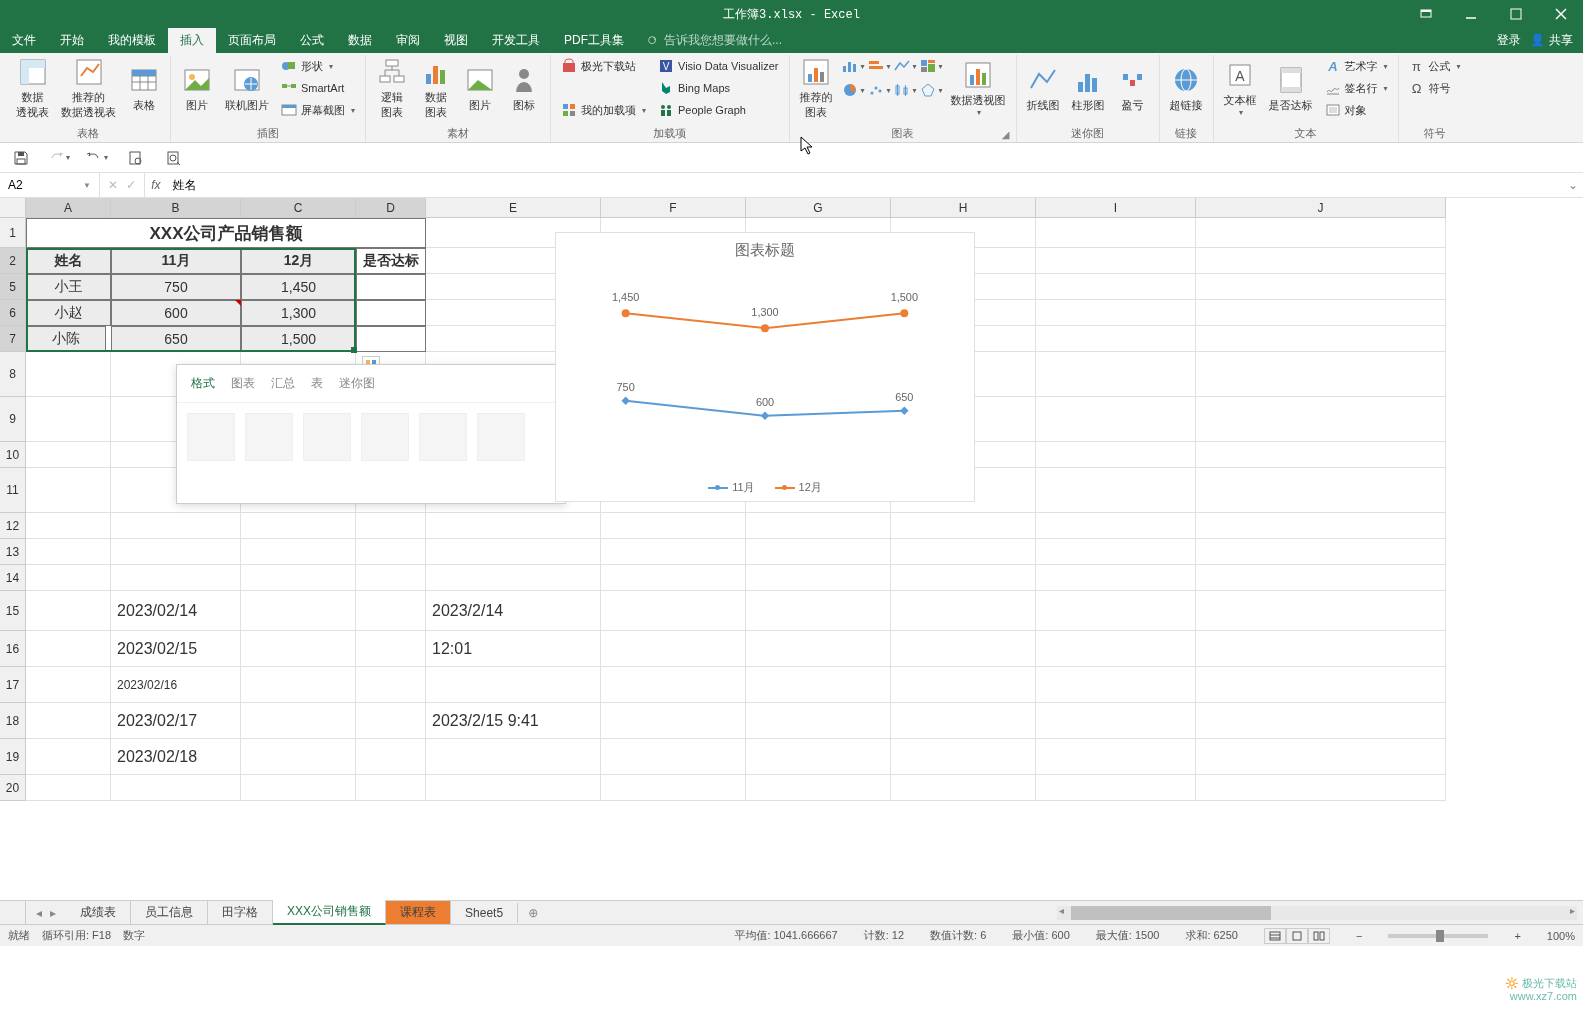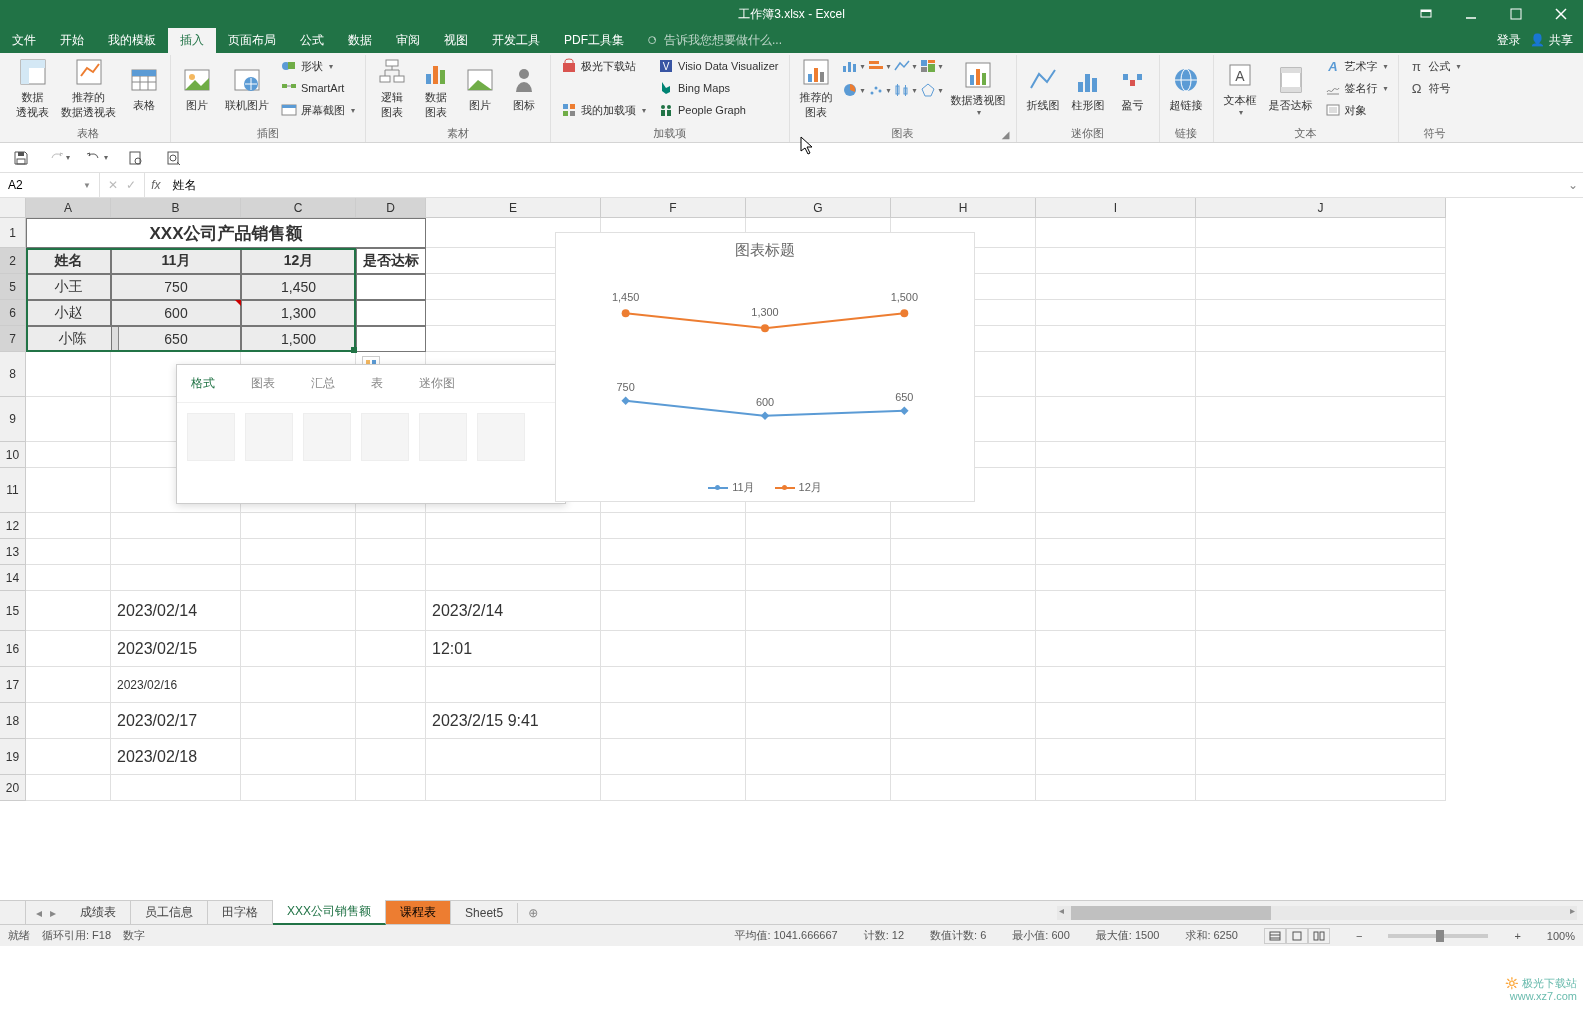--- a/index.html
+++ b/index.html
@@ -1,20 +1,20 @@
 <!DOCTYPE html>
 <html><head>
 <meta charset="utf-8">
 <style>
 * { margin: 0; padding: 0; box-sizing: border-box; font-family: "Microsoft YaHei", "Segoe UI", sans-serif; }
 body { background: #fff; overflow: hidden; width: 1583px; height: 1029px; position: relative; }
 
 
 .title-bar { background: #217346; height: 28px; display: flex; align-items: center; justify-content: center; position: relative; color: #fff; font-size: 12px; }
-.title-bar .title-text { color: #fff; }
+.title-bar .title-text { color: #fff; font-family: Liberation Mono, monospace; }
 .title-bar .window-controls { position: absolute; right: 0; display: flex; gap: 0; }
 .title-bar .win-btn { width: 45px; height: 28px; display: flex; align-items: center; justify-content: center; color: #fff; cursor: pointer; }
 .title-bar .win-btn svg { width: 12px; height: 12px; }
 
 
 .menu-bar { background: #217346; height: 25px; display: flex; align-items: center; padding: 0 0; color: #fff; font-size: 12px; }
 .menu-item { padding: 0 12px; height: 25px; display: flex; align-items: center; cursor: pointer; }
 .menu-item.active { background: #f3f3f3; color: #217346; }
 .menu-tell { margin-left: 10px; display: flex; align-items: center; color: rgba(255,255,255,0.7); gap: 4px; }
 .menu-tell svg { width: 14px; height: 14px; }
@@ -65,21 +65,21 @@
 .cell { position: absolute; border-right: 1px solid #e0e0e0; border-bottom: 1px solid #e0e0e0; font-size: 14px; display: flex; align-items: center; padding: 0 6px; color: #333; }
 .cell.center { justify-content: center; }
 .cell.bold { font-weight: bold; }
 .selection-rect { position: absolute; border: 2px solid #217346; pointer-events: none; }
 .selection-handle { position: absolute; width: 6px; height: 6px; background: #217346; right: -3px; bottom: -3px; }
 .quick-analysis { position: absolute; width: 18px; height: 18px; border: 1px solid #ccc; background: #fff; display: flex; align-items: center; justify-content: center; cursor: pointer; }
 .quick-analysis svg { width: 12px; height: 12px; }
 
 
 .popup { position: absolute; background: #fff; border: 1px solid #ccc; box-shadow: 0 2px 8px rgba(0,0,0,0.15); }
-.popup-tabs { display: flex; gap: 36px; padding: 10px 14px; font-size: 12px; color: #888; border-bottom: 1px solid #f0f0f0; }
+.popup-tabs { display: flex; gap: 16px; padding: 10px 14px; font-size: 12px; color: #888; border-bottom: 1px solid #f0f0f0; }
 .popup-tab.active { color: #217346; }
 .popup-body { height: 100px; padding: 10px; display: flex; gap: 10px; align-items: flex-start; }
 .popup-thumb { width: 48px; height: 48px; background: #f5f5f5; border: 1px solid #eee; }
 
 
 .chart-box { position: absolute; background: #fff; border: 1px solid #e0e0e0; }
 .chart-title { text-align: center; font-size: 15px; color: #666; padding: 8px 0; }
 .chart-area { position: relative; width: 100%; height: 200px; }
 .chart-legend { display: flex; justify-content: center; gap: 20px; font-size: 11px; color: #666; padding: 8px 0; }
 .legend-item { display: flex; align-items: center; gap: 4px; }
@@ -87,21 +87,21 @@
 .legend-line::after { content: ''; position: absolute; width: 5px; height: 5px; border-radius: 50%; left: 7px; top: -2px; }
 .legend-line.s1 { background: #5b9bd5; } .legend-line.s1::after { background: #5b9bd5; }
 .legend-line.s2 { background: #ed7d31; } .legend-line.s2::after { background: #ed7d31; }
 
 
 .sheet-tab-bar { height: 24px; background: #f0f0f0; border-top: 1px solid #ccc; display: flex; align-items: center; font-size: 12px; }
 .sheet-nav { display: flex; padding: 0 8px; gap: 4px; color: #888; }
 .sheet-nav span { cursor: pointer; padding: 0 2px; }
 .sheet-tab { padding: 3px 14px; border-right: 1px solid #ccc; background: #f0f0f0; cursor: pointer; color: #444; }
 .sheet-tab.active { background: #fff; border-bottom: 2px solid #217346; color: #217346; }
-.sheet-tab.highlight { background: #ed7d31; color: #000000; }
+.sheet-tab.highlight { background: #ed7d31; color: #404040; }
 .sheet-add { padding: 0 10px; cursor: pointer; color: #888; }
 .sheet-scroll { margin-left: auto; flex: 1; max-width: 520px; height: 14px; background: #e8e8e8; position: relative; margin-right: 6px; }
 .sheet-scroll-thumb { position: absolute; height: 100%; background: #c0c0c0; }
 
 
 .status-bar { height: 22px; background: #f0f0f0; border-top: 1px solid #ccc; display: flex; align-items: center; font-size: 11px; color: #555; padding: 0 8px; }
 .status-left { display: flex; gap: 12px; }
 .status-right { margin-left: auto; display: flex; gap: 26px; align-items: center; }
 .view-btns { display: flex; gap: 0; }
 .view-btn { width: 22px; height: 16px; border: 1px solid #ccc; display: flex; align-items: center; justify-content: center; cursor: pointer; }
@@ -847,21 +847,21 @@
       <div class="cell center bold" style="left: 215px; top: 30px; width: 115px; height: 26px; border: 1px solid rgb(119, 119, 119); background: rgba(180, 180, 180, 0.25);">12月</div>
       <div class="cell center bold" style="left: 330px; top: 30px; width: 70px; height: 26px; border: 1px solid rgb(119, 119, 119);">是否达标</div>
       <div class="cell center" style="left: 0px; top: 56px; width: 85px; height: 26px; border: 1px solid rgb(119, 119, 119); background: rgba(180, 180, 180, 0.25);">小王</div>
       <div class="cell center" style="left: 85px; top: 56px; width: 130px; height: 26px; border: 1px solid rgb(119, 119, 119); background: rgba(180, 180, 180, 0.25);">750</div>
       <div class="cell center" style="left: 215px; top: 56px; width: 115px; height: 26px; border: 1px solid rgb(119, 119, 119); background: rgba(180, 180, 180, 0.25);">1,450</div>
       <div class="cell center" style="left: 330px; top: 56px; width: 70px; height: 26px; border: 1px solid rgb(119, 119, 119);"></div>
       <div class="cell center" style="left: 0px; top: 82px; width: 85px; height: 26px; border: 1px solid rgb(119, 119, 119); background: rgba(180, 180, 180, 0.25);">小赵</div>
       <div class="cell center" style="left: 85px; top: 82px; width: 130px; height: 26px; border: 1px solid rgb(119, 119, 119); background: rgba(180, 180, 180, 0.25);">600</div>
       <div class="cell center" style="left: 215px; top: 82px; width: 115px; height: 26px; border: 1px solid rgb(119, 119, 119); background: rgba(180, 180, 180, 0.25);">1,300</div>
       <div class="cell center" style="left: 330px; top: 82px; width: 70px; height: 26px; border: 1px solid rgb(119, 119, 119);"></div>
-      <div class="cell center" style="left: 0px; top: 108px; width: 93px; height: 26px; border: 1px solid rgb(119, 119, 119); background: rgba(180, 180, 180, 0.25); text-align: right;">小陈</div>
+      <div class="cell center" style="left: 0px; top: 108px; width: 80px; height: 26px; border: 1px solid rgb(119, 119, 119); background: rgba(180, 180, 180, 0.25); text-align: right;">小陈</div>
       <div class="cell center" style="left: 85px; top: 108px; width: 130px; height: 26px; border: 1px solid rgb(119, 119, 119); background: rgba(180, 180, 180, 0.25);">650</div>
       <div class="cell center" style="left: 215px; top: 108px; width: 115px; height: 26px; border: 1px solid rgb(119, 119, 119); background: rgba(180, 180, 180, 0.25);">1,500</div>
       <div class="cell center" style="left: 330px; top: 108px; width: 70px; height: 26px; border: 1px solid rgb(119, 119, 119);"></div>
       <div style="position: absolute; left: 209px; top: 82px; width: 0px; height: 0px; border-left: 6px solid transparent; border-top: 6px solid rgb(204, 0, 0);"></div>
       <div class="cell" style="left: 85px; top: 373px; width: 130px; height: 40px; font-size: 16px;">2023/02/14</div>
       <div class="cell" style="left: 85px; top: 413px; width: 130px; height: 36px; font-size: 16px;">2023/02/15</div>
       <div class="cell" style="left: 85px; top: 449px; width: 130px; height: 36px; font-size: 12px;">2023/02/16</div>
       <div class="cell" style="left: 85px; top: 485px; width: 130px; height: 36px; font-size: 16px;">2023/02/17</div>
       <div class="cell" style="left: 85px; top: 521px; width: 130px; height: 36px; font-size: 16px;">2023/02/18</div>
       <div class="cell" style="left: 400px; top: 373px; width: 175px; height: 40px; font-size: 16px;">2023/2/14</div>

